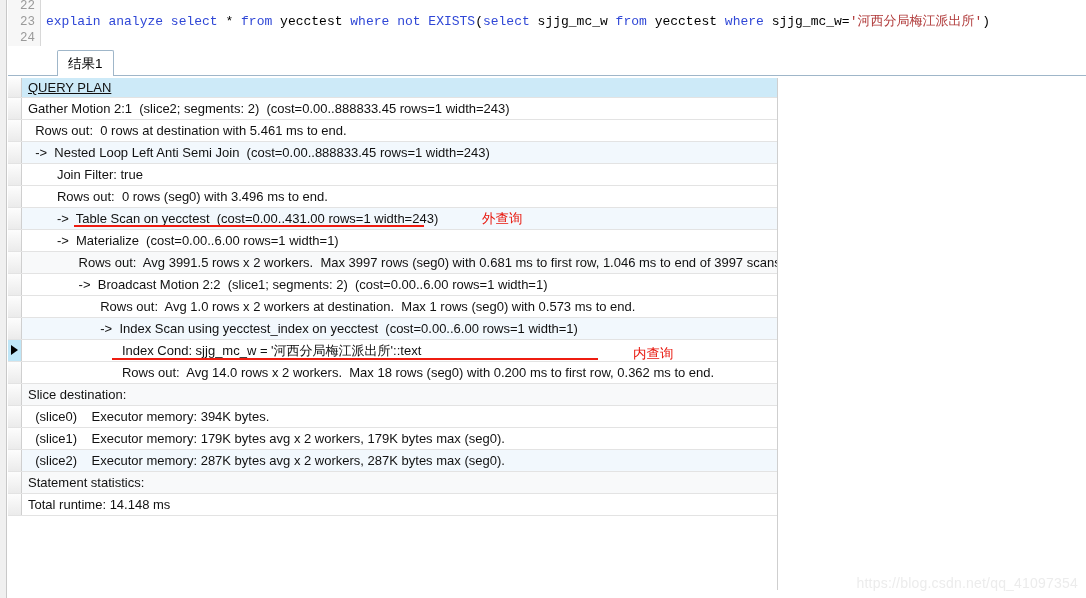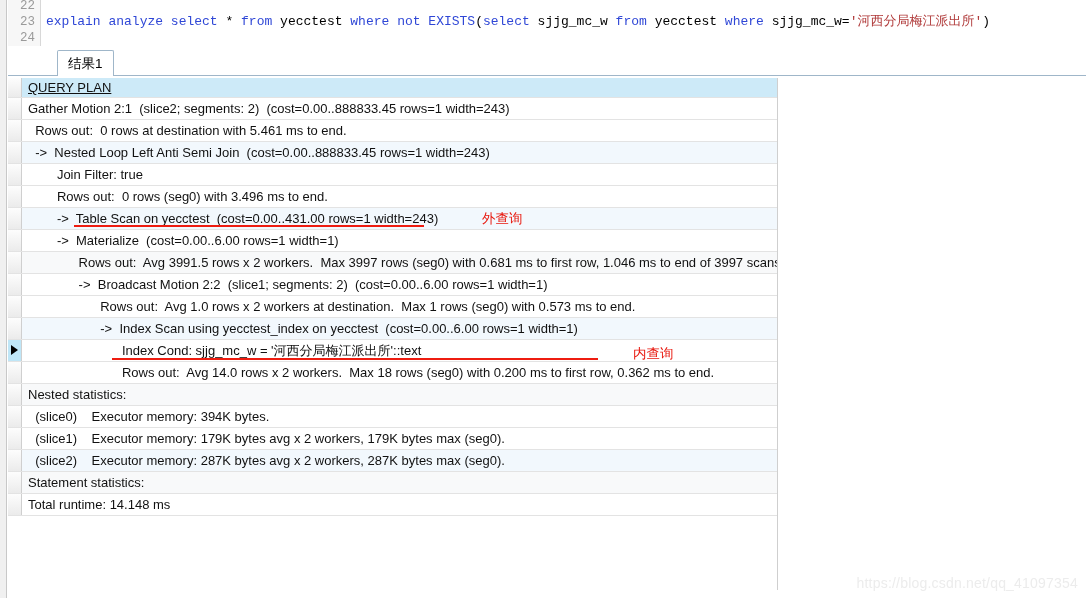--- a/index.html
+++ b/index.html
@@ -303,21 +303,21 @@
             <div class="marker"></div>
           </div>
           <div class="cell">                          Index Cond: sjjg_mc_w = '河西分局梅江派出所'::text</div>
         </div>
         <div class="grow">
           <div class="gutter-cell"></div>
           <div class="cell">                          Rows out:  Avg 14.0 rows x 2 workers.  Max 18 rows (seg0) with 0.200 ms to first row, 0.362 ms to end.</div>
         </div>
         <div class="grow alt">
           <div class="gutter-cell"></div>
-          <div class="cell">Nested statistics:</div>
+          <div class="cell">Slice destination:</div>
         </div>
         <div class="grow">
           <div class="gutter-cell"></div>
           <div class="cell">  (slice0)    Executor memory: 394K bytes.</div>
         </div>
         <div class="grow">
           <div class="gutter-cell"></div>
           <div class="cell">  (slice1)    Executor memory: 179K bytes avg x 2 workers, 179K bytes max (seg0).</div>
         </div>
         <div class="grow sel-blue">

